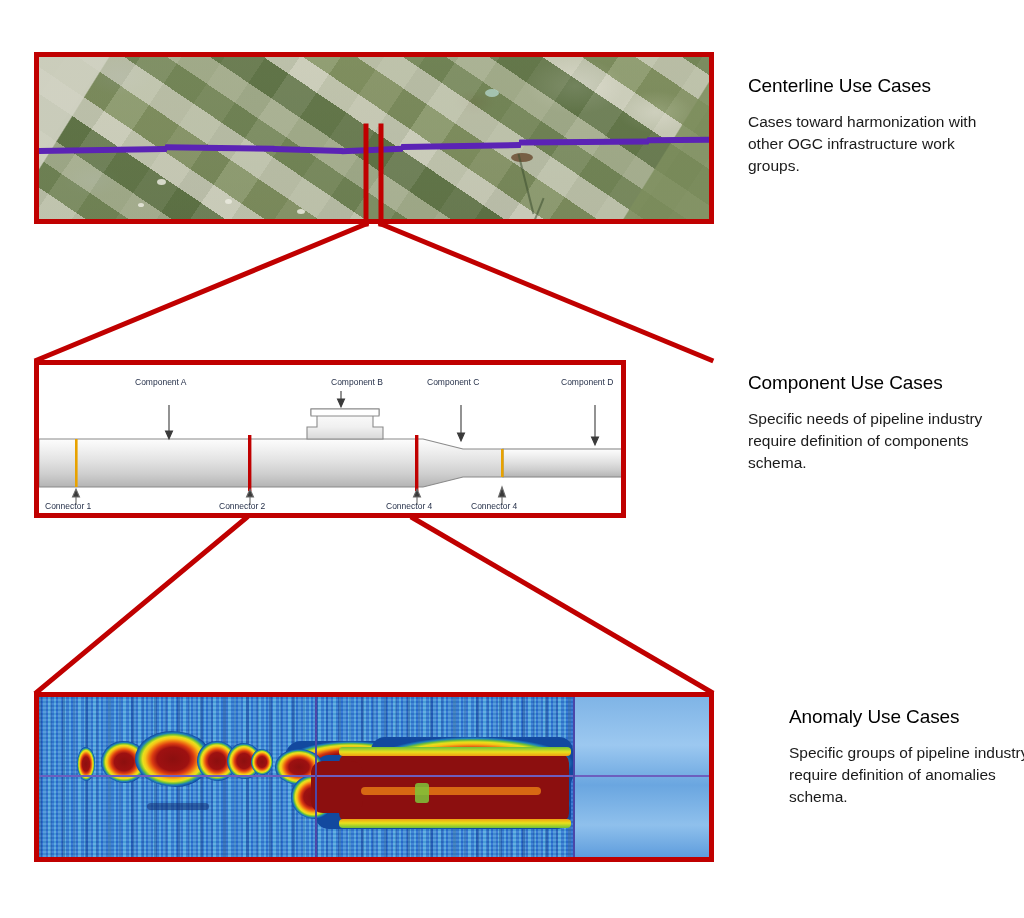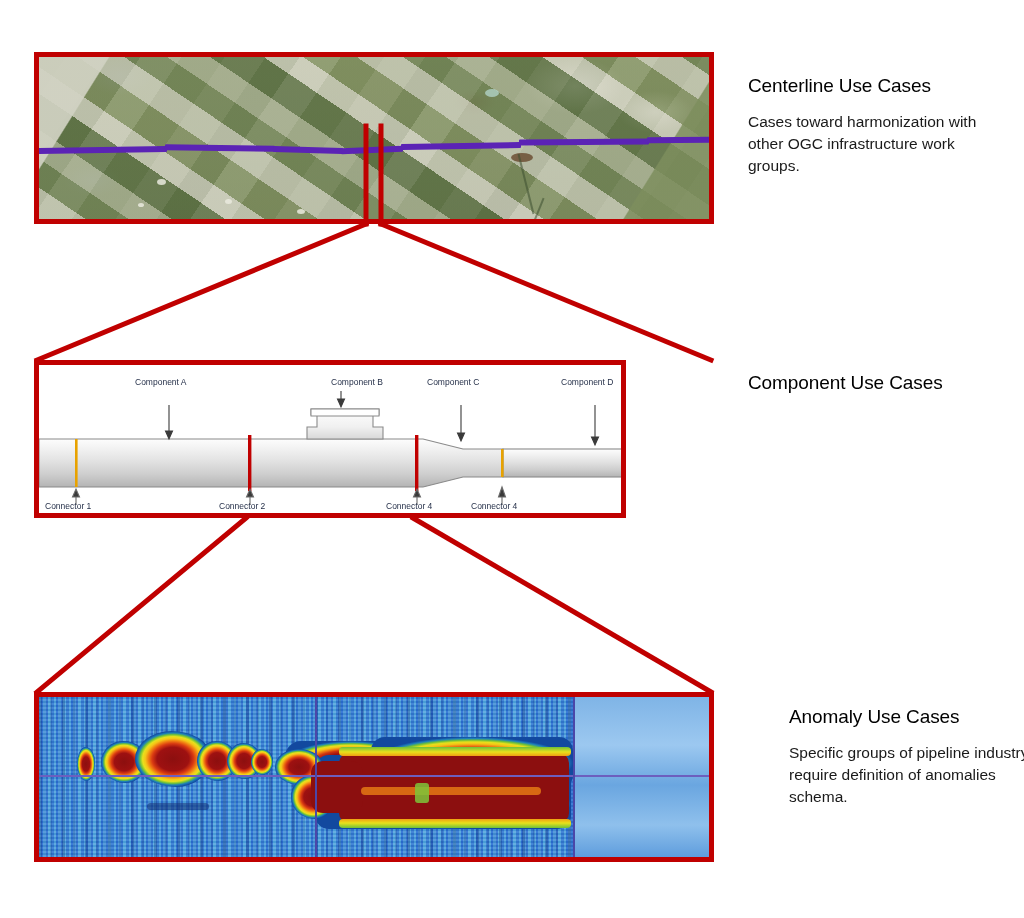--- a/index.html
+++ b/index.html
@@ -360,20 +360,21 @@
     </g>
   </svg>
 
   <div class="caption" id="caption-centerline">
     <h2>Centerline Use Cases</h2>
     <p>Cases toward harmonization with other OGC infrastructure work groups.</p>
   </div>
 
   <div class="caption" id="caption-component">
     <h2>Component Use Cases</h2>
+    <p>Specific needs of pipeline industry require definition of components schema.</p>
   </div>
 
   <div class="caption" id="caption-anomaly">
     <h2>Anomaly Use Cases</h2>
     <p>Specific groups of pipeline industry require definition of anomalies schema.</p>
   </div>
 
 </div>
 
 </body></html>

